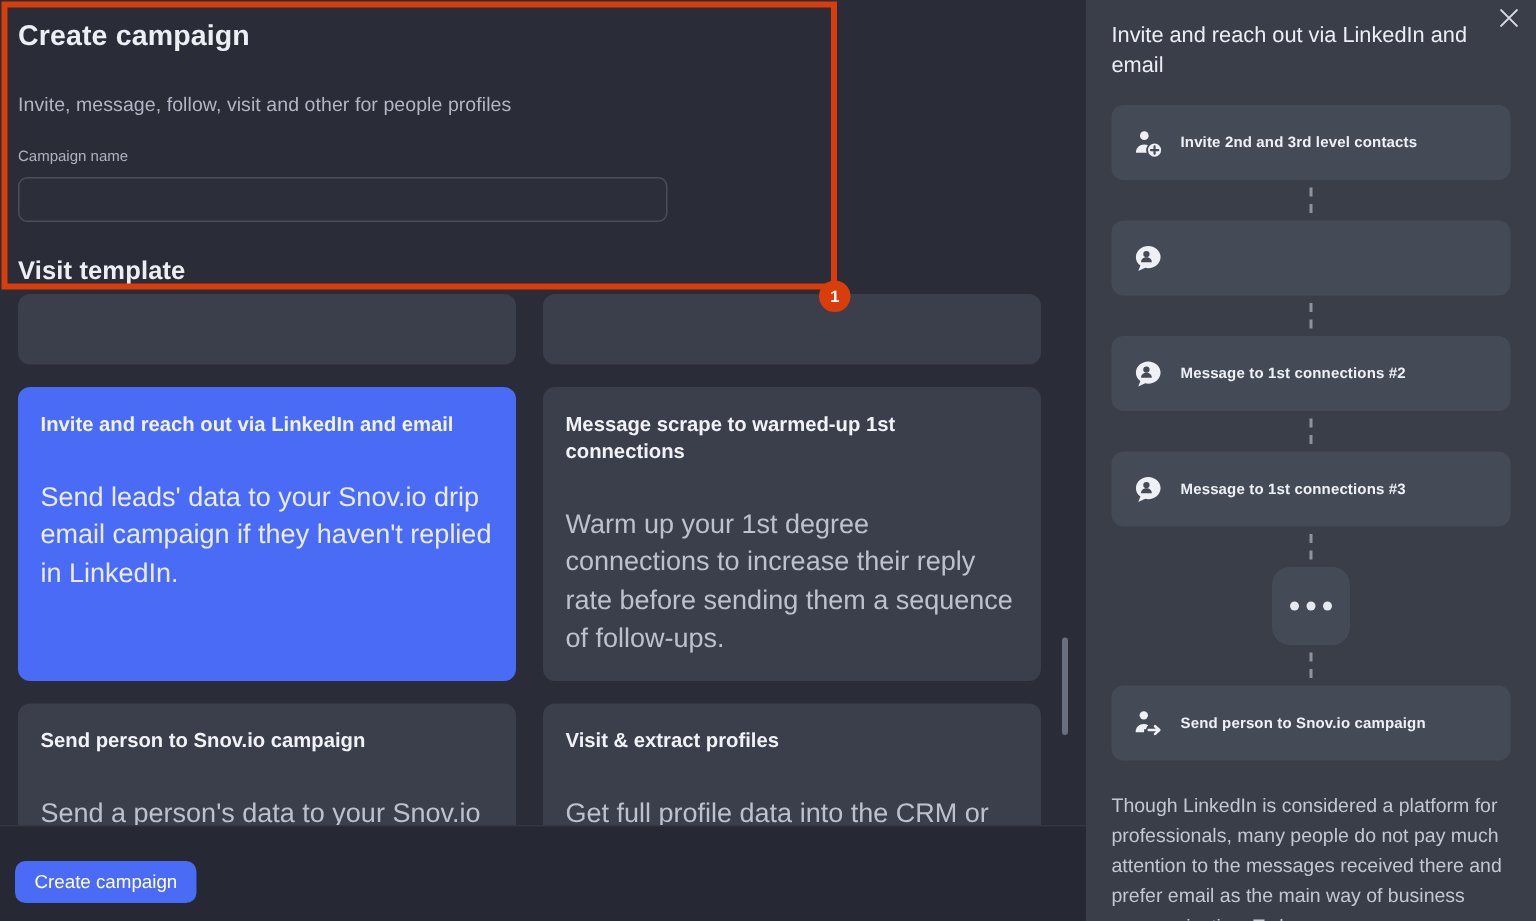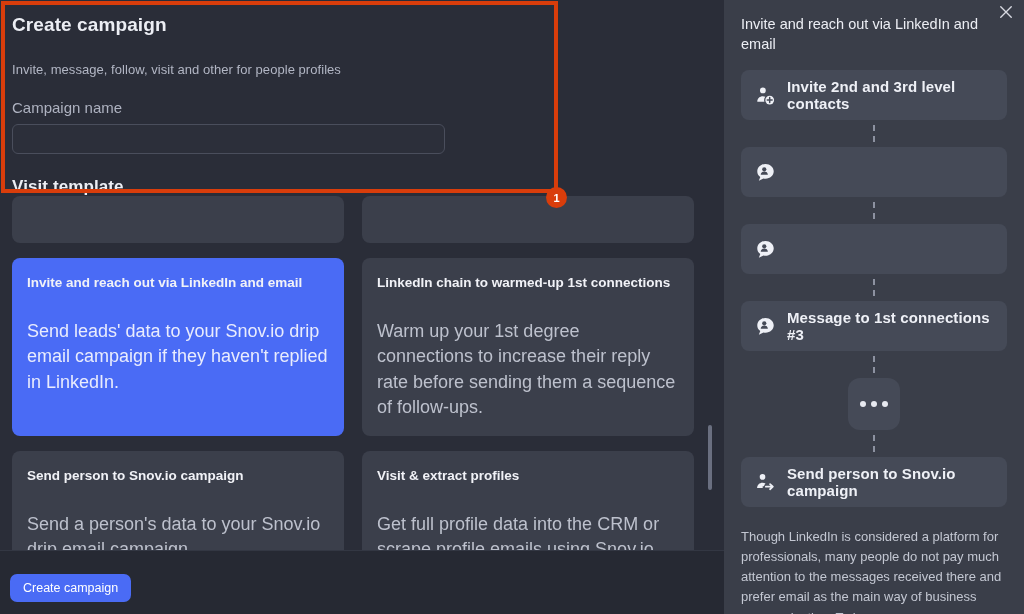--- a/index.html
+++ b/index.html
@@ -38,21 +38,21 @@
   .hdr h1 {
     font-size: 19px; font-weight: 700; color: #eceef4;
     letter-spacing: .1px;
   }
   .hdr .sub {
     margin-top: 26px;
     font-size: 13px; color: #b2b6c4; letter-spacing: .05px;
   }
   .field-label {
     margin-top: 22px;
-    font-size: 15px; color: #aeb2c0;
+    font-size: 10px; color: #aeb2c0;
   }
   .name-input {
     margin-top: 8px;
     width: 433px; height: 30px;
     background: #2c2f3a;
     border: 1px solid #4a4e5c;
     border-radius: 6px;
     color: #e6e8ef;
     font-size: 12.5px;
     font-family: "Liberation Sans", sans-serif;
@@ -161,21 +161,21 @@
   .step {
     position: relative;
     background: #454a57;
     border-radius: 8px;
     height: 50px;
     display: flex; align-items: center;
     padding-left: 14px;
     gap: 11px;
   }
   .step .label {
-    font-size: 15px; font-weight: 700; color: #eef0f6;
+    font-size: 10px; font-weight: 700; color: #eef0f6;
     letter-spacing: .1px;
   }
   .step .ico { width: 21px; height: 21px; flex: none; color: #eef0f6; }
   .step .ico svg { display: block; width: 21px; height: 21px; }
 
   .connector {
     height: 27px;
     display: flex; align-items: center; justify-content: center;
   }
   .connector i {
@@ -222,21 +222,21 @@
           <div class="card clipped-top"></div>
           <div class="card clipped-top"></div>
         </div>
 
         <div class="card-row">
           <div class="card tall selected">
             <h3>Invite and reach out via LinkedIn and email</h3>
             <p>Send leads' data to your Snov.io drip email campaign if they haven't replied in LinkedIn.</p>
           </div>
           <div class="card tall">
-            <h3>LinkedIn chain to warmed-up 1st connections</h3>
+            <h3>Message scrape to warmed-up 1st connections</h3>
             <p>Warm up your 1st degree connections to increase their reply rate before sending them a sequence of follow-ups.</p>
           </div>
         </div>
 
         <div class="card-row">
           <div class="card tall">
             <h3>Send person to Snov.io campaign</h3>
             <p>Send a person's data to your Snov.io drip email campaign.</p>
           </div>
           <div class="card tall">
@@ -301,20 +301,21 @@
         </div>
 
       <div class="step">
         <span class="ico">
           <svg viewBox="0 0 24 24" fill="currentColor" aria-hidden="true">
             <path d="M12 2.2c5.2 0 9.4 3.8 9.4 8.5 0 4.7-4.2 8.5-9.4 8.5-.8 0-1.6-.1-2.3-.3l-5.3 2.5 1.6-4.2C3.6 15.6 2.6 13.3 2.6 10.7c0-4.7 4.2-8.5 9.4-8.5z"></path>
             <circle cx="10.6" cy="8.4" r="2.4" fill="#454a57"></circle>
             <path d="M6.5 14.6c0-2.3 1.9-3.7 4.1-3.7s4.1 1.4 4.1 3.7z" fill="#454a57"></path>
           </svg>
         </span>
+        <span class="label">Message to 1st connections #2</span>
       </div>
 
       <div class="connector">
           <i></i>
         </div>
 
       <div class="step">
         <span class="ico">
           <svg viewBox="0 0 24 24" fill="currentColor" aria-hidden="true">
             <path d="M12 2.2c5.2 0 9.4 3.8 9.4 8.5 0 4.7-4.2 8.5-9.4 8.5-.8 0-1.6-.1-2.3-.3l-5.3 2.5 1.6-4.2C3.6 15.6 2.6 13.3 2.6 10.7c0-4.7 4.2-8.5 9.4-8.5z"></path>

